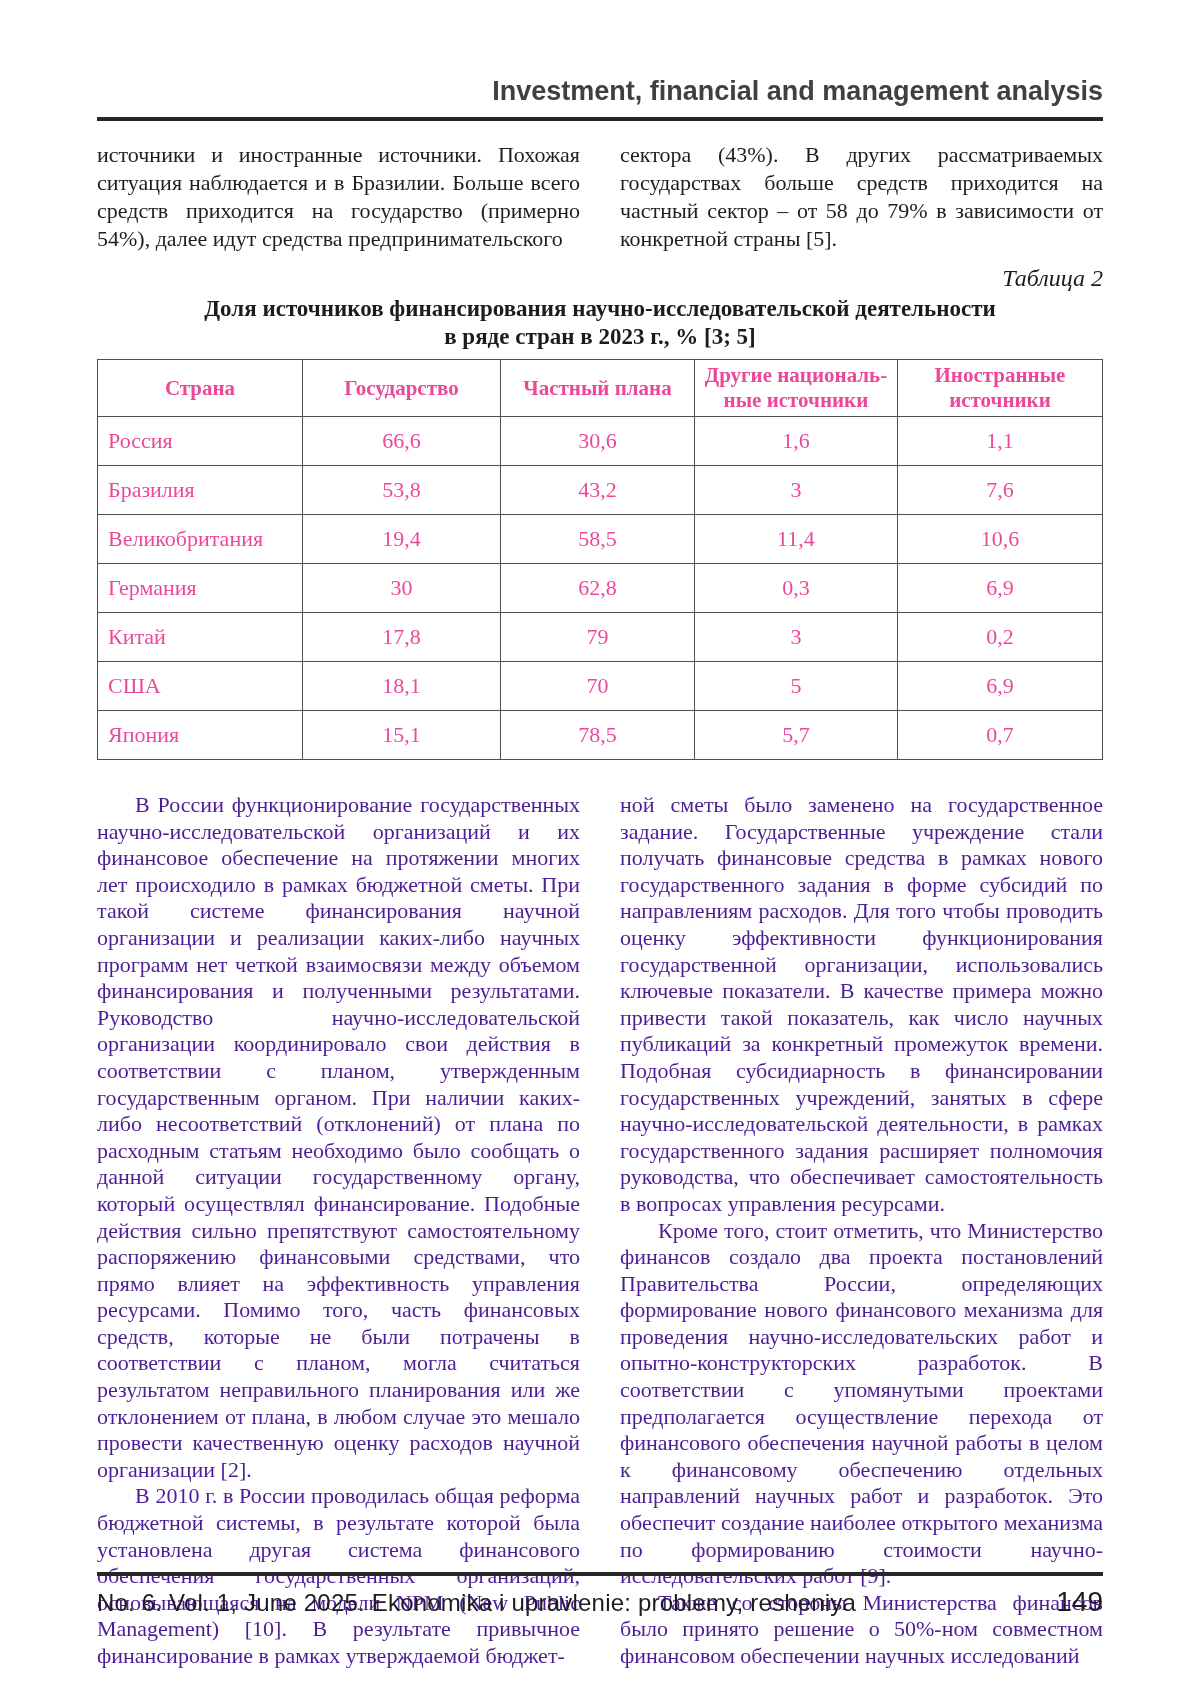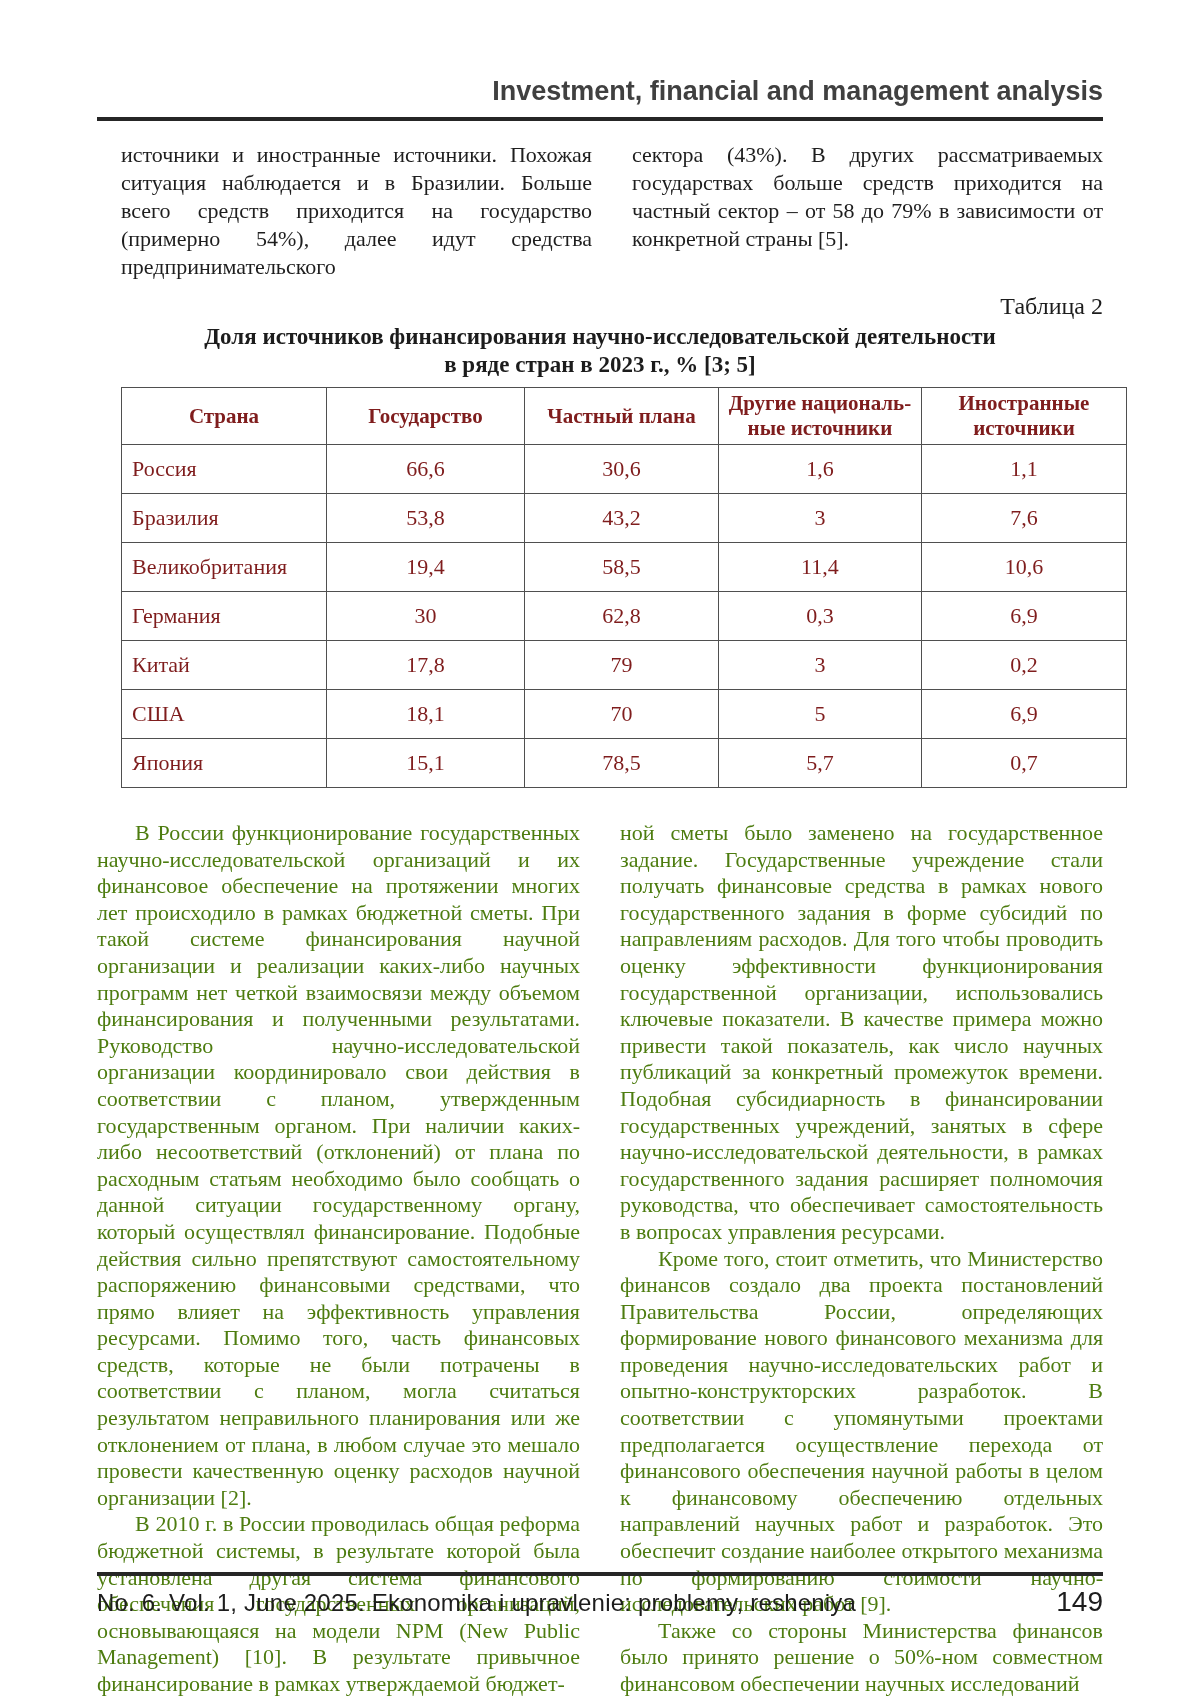--- a/index.html
+++ b/index.html
@@ -31,51 +31,50 @@
   .head-rule {
     margin-top: 11px;
     height: 4px;
     background: #262626;
   }
   
   .intro-columns {
     margin-top: 20px;
     display: flex;
     gap: 40px;
-    margin-left: 24px;
   }
   .intro-columns .col { flex: 1 1 0; }
   .serif-text {
     font-size: 22px;
     line-height: 28px;
     text-align: justify;
     color: #1e1e1e;
   }
   
   .table-caption {
     margin-top: 12px;
     text-align: right;
+    font-style: italic;
     font-size: 24px;
     line-height: 26px;
   }
   .table-title {
     margin-top: 4px;
     text-align: center;
     font-weight: 700;
     font-size: 23px;
     line-height: 28px;
     white-space: pre-line;
   }
   table.data-table {
     margin-top: 8px;
     width: 100%;
     border-collapse: collapse;
     font-size: 22px;
-    color: #7f1d1d;
-    margin-left: 24px;
+    color: #ec4899;
   }
   table.data-table th, table.data-table td {
     border: 1px solid #4f4f4f;
   }
   table.data-table th {
     font-weight: 700;
     font-size: 21px;
     line-height: 25px;
     text-align: center;
     vertical-align: middle;
@@ -99,21 +98,21 @@
     margin-top: 32px;
     display: flex;
     gap: 40px;
   }
   .body-columns .col { flex: 1 1 0; }
   .body-columns p {
     font-size: 22px;
     line-height: 26.6px;
     text-align: justify;
     text-indent: 38px;
-    color: #4d7c0f;
+    color: #4c1d95;
   }
   .body-columns p.no-indent { text-indent: 0; }
   
   .footer {
     position: absolute;
     left: 0;
     top: 1572px;
     width: 100%;
   }
   .foot-rule {

